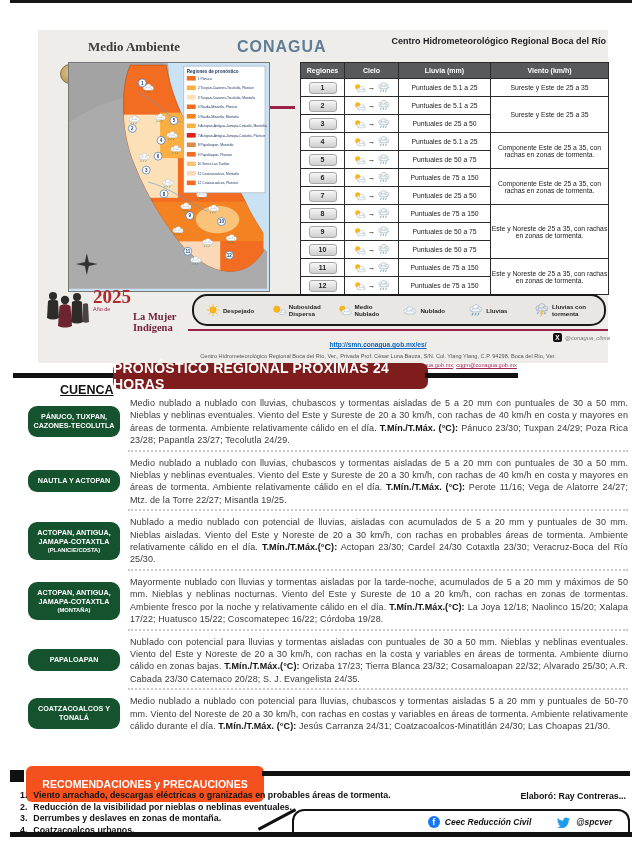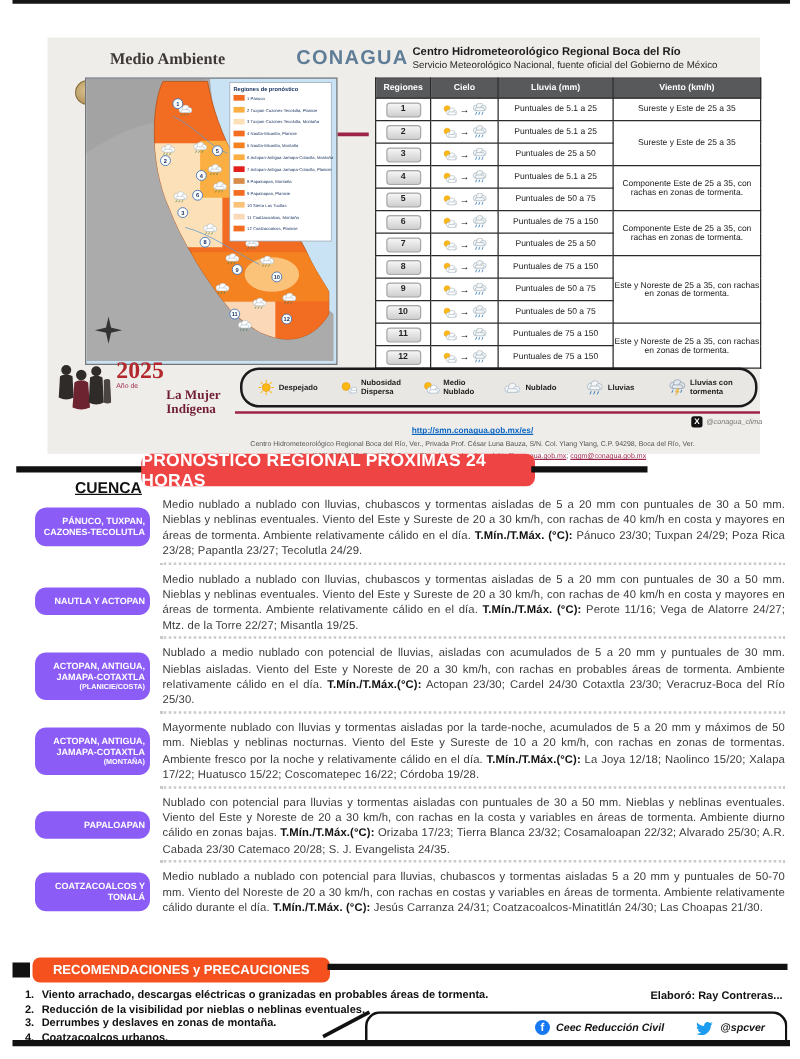--- a/index.html
+++ b/index.html
@@ -11,21 +11,21 @@
   .logo-row{position:absolute;left:60px;top:38px;display:flex;align-items:center;gap:8px;}
   .ma-emblem{width:18px;height:18px;border-radius:50%;background:radial-gradient(circle at 40% 40%,#D8BF8A,#A9884F);
              border:1px solid #8A6D3B;}
   .ma-text{display:flex;flex-direction:column;gap:48px;}
   .ma-name{font-family:"Liberation Serif",serif;font-weight:bold;font-size:13px;color:#3E3A37;line-height:13px;}
   .ma-bar{margin-top:2px;width:104px;height:4px;background:#9D2449;}
   .logo-divider{width:1px;height:24px;background:#B9B6B2;margin:0 4px;}
   .conagua{display:flex;align-items:center;gap:4px;}
   .conagua-name{font-size:16px;font-weight:bold;letter-spacing:1px;color:#5F7D96;}
   .conagua-bar{width:58px;height:3px;background:#9D2449;margin-top:2px;}
-  .hdr-title{position:absolute;left:330px;top:36px;width:276px;text-align:left;}
+  .hdr-title{position:absolute;left:330px;top:36px;width:276px;text-align:right;}
   .hdr-title .t1{font-size:9px;font-weight:bold;color:#1d1d1d;line-height:11px;}
   .hdr-title .t2{font-size:7.8px;color:#2a2a2a;line-height:10px;}
   
   .map{position:absolute;left:68px;top:62px;width:200px;height:228px;border:1px solid #777;background:#C9E2F4;}
   
   .t-wrap{position:absolute;left:300px;top:62px;width:308px;}
   table.fx{border-collapse:collapse;width:308px;table-layout:fixed;}
   table.fx td,table.fx th{border:1px solid #2B2B2B;padding:0;}
   table.fx th{background:#58595B;color:#fff;font-size:7px;font-weight:bold;height:15px;}
   table.fx td{height:17px;font-size:6.8px;text-align:center;vertical-align:middle;background:#fff;}
@@ -53,36 +53,36 @@
   .contact a.url{font-size:6.6px;font-weight:bold;color:#0B67C2;text-decoration:underline;}
   .contact .addr{font-size:5.6px;color:#555;line-height:7px;margin-top:2px;}
   .contact .mail{color:#9D2449;text-decoration:underline;}
   .xrow{position:absolute;left:553px;top:333px;display:flex;align-items:center;gap:3px;}
   .xbox{width:9px;height:9px;background:#111;color:#fff;font-size:6.5px;font-weight:bold;
         display:flex;align-items:center;justify-content:center;border-radius:2px;}
   .xhandle{font-size:5.8px;font-style:italic;color:#777;}
   
   .bar-l{position:absolute;left:13px;top:373px;width:102px;height:5px;background:#111;}
   .bar-r{position:absolute;left:425px;top:373px;width:93px;height:5px;background:#111;}
-  .banner{position:absolute;left:113px;top:363px;width:315px;height:26px;background:#ef4444;border-radius:7px;
+  .banner{position:absolute;left:113px;top:363px;width:315px;height:26px;background:#7f1d1d;border-radius:7px;
           display:flex;align-items:center;justify-content:center;}
   .banner span{color:#fff;font-weight:800;font-size:14px;letter-spacing:0.2px;}
   .cuenca{position:absolute;left:60px;top:383px;font-size:12.5px;font-weight:800;color:#111;text-decoration:underline;}
   
   .sections{position:absolute;left:28px;top:397px;width:600px;}
   .sec{display:flex;gap:10px;margin-bottom:3px;align-items:center;}
-  .sec .box{flex:0 0 92px;background:#8b5cf6;color:#fff;border-radius:9px;padding:6px 4px;text-align:right;
+  .sec .box{flex:0 0 92px;background:#14532d;color:#fff;border-radius:9px;padding:6px 4px;text-align:center;
             font-size:7.2px;font-weight:bold;line-height:9px;box-sizing:border-box;}
   .sec .box .sub{font-size:5.8px;font-weight:bold;line-height:7px;display:block;margin-top:1px;}
   .sec .txt{flex:1;font-size:9px;line-height:1.38;letter-spacing:0.1px;text-align:justify;color:#3A3A3A;}
   .sec .txt b{color:#111;}
   .dotsep{border-top:2px dotted #C9C9C9;margin:3px 0 5px 100px;}
   
   .rec-sq{position:absolute;left:10px;top:770px;width:14px;height:12px;background:#111;}
-  .rec-banner{position:absolute;left:26px;top:766px;width:238px;height:20px;background:#F4511E;border-radius:6px;
+  .rec-banner{position:absolute;left:26px;top:766px;width:238px;height:36px;background:#F4511E;border-radius:6px;
               display:flex;align-items:center;justify-content:center;}
   .rec-banner span{color:#fff;font-weight:800;font-size:10.5px;}
   .rec-bar{position:absolute;left:262px;top:771px;width:368px;height:5px;background:#111;}
   .rec-list{position:absolute;left:20px;top:790px;width:470px;}
   .rec-item{display:flex;gap:6px;font-size:8.8px;font-weight:bold;color:#111;line-height:10.6px;margin-bottom:1px;}
   .elaboro{position:absolute;right:14px;top:791px;font-size:8.8px;font-weight:bold;color:#111;}
   
   .diag{position:absolute;left:256px;top:818px;width:42px;height:3px;background:#111;transform:rotate(-28deg);}
   .soc-box{position:absolute;left:292px;top:809px;width:338px;height:24px;border:2.5px solid #111;border-bottom:none;
            border-radius:12px 12px 0 0;background:#fff;display:flex;align-items:center;justify-content:flex-end;
@@ -197,21 +197,20 @@
       </svg>
       <div class="ma-text">
         <span class="conagua-name">CONAGUA</span>
         <span class="conagua-bar"></span>
       </div>
     </div>
   </div>
 
   <div class="hdr-title">
     <div class="t1">Centro Hidrometeorológico Regional Boca del Río</div>
-    <div class="t2">Servicio Meteorológico Nacional, fuente oficial del Gobierno de México</div>
   </div>
 
   <div class="map">
     <svg width="198" height="226" viewBox="0 0 200 228">
       <rect width="200" height="228" fill="#C9E2F4"></rect>
       <path d="M0,0 L100,0 C102,24 106,48 112,66 C120,90 136,116 150,136 C165,158 180,175 200,190 L200,228 L0,228 Z" fill="#ABABAB"></path>
       <path d="M0,0 L96,0 C98,20 102,44 108,62 C100,50 90,40 78,36 C60,30 30,40 0,60 Z" fill="#A3A3A3"></path>
       <clipPath id="stateclip">
         <path d="M62,2 L98,2 C102,24 110,46 120,64 C132,84 146,98 156,108 C166,118 175,132 181,146 C187,158 193,166 196,172 L196,190 C188,204 174,212 158,210 C142,208 128,198 116,186 C106,174 97,161 89,148 C81,134 73,120 67,104 C59,86 55,64 55,42 C55,24 58,10 62,2 Z"></path>
       </clipPath>

